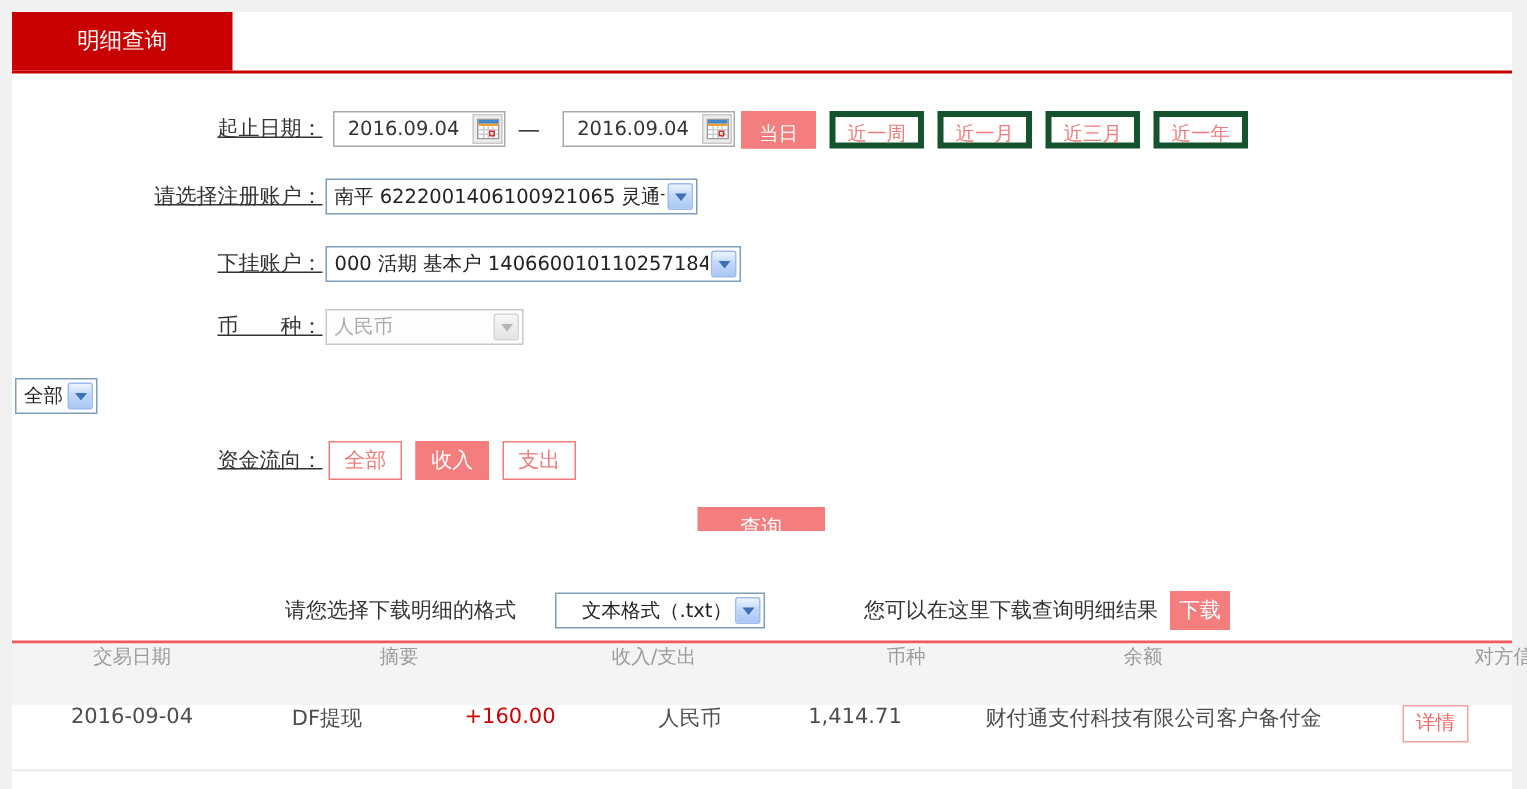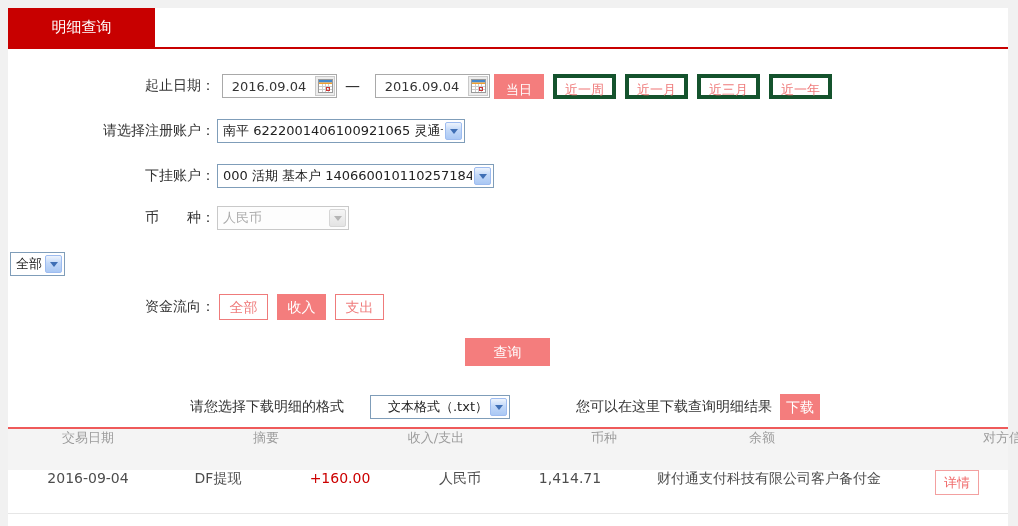--- a/index.html
+++ b/index.html
@@ -12,21 +12,21 @@
   .panel { position:absolute; left:8px; top:8px; width:1000px; height:518px; background:#ffffff; }
 
   .tab { position:absolute; left:0; top:0; width:147px; height:39px; background:#c80000;
          color:#fff; font-size:15px; display:flex; align-items:center; justify-content:center; cursor:pointer; }
   .tab-underline { position:absolute; left:0; top:39px; width:1000px; height:2px; background:#c80000; }
 
   .form-row { position:absolute; left:0; width:1000px; display:flex; align-items:center; }
   .r1{top:64px;height:28px} .r2{top:110px;height:26px} .r3{top:155px;height:26px}
   .r4{top:197px;height:26px} .r5{top:243px;height:26px} .r6{top:285px;height:28px}
 
-  .form-label { width:207px; text-align:right; font-size:14px; color:#333; flex:none; white-space:pre; }
+  .form-label { width:207px; text-align:right; font-size:14px; color:#333; flex:none; white-space:pre;text-decoration:underline; }
 
   .date-input { margin-left:7px; width:115px; height:24px; border:1px solid #a9a9a9; background:#fff;
                 display:flex; align-items:center; flex:none; cursor:text; }
   .date-text { flex:1; text-align:center; font-size:13px; color:#333; }
   .cal-btn { width:20px; height:20px; margin-right:1px; background:#ececec; border:1px solid #c9c9c9;
              display:flex; align-items:center; justify-content:center; flex:none; cursor:pointer; }
   .date-dash { margin:0 8px; font-size:15px; color:#333; }
 
   .quick-btns { display:flex; margin-left:4px; gap:9px; }
   .qbtn { height:25px; line-height:23px; padding:0 8px; font-size:13px; border:4px solid #14532d;
@@ -45,21 +45,21 @@
   .xp-select.disabled .sel-val { color:#ababab; }
   .xp-select.disabled .sel-arrow { border-color:#d6d6d6; background:linear-gradient(#f6f6f6,#e3e3e3); }
   .xp-select.disabled .chev { border-top-color:#b5b5b5; }
   .w-register{width:248px} .w-sub{width:277px} .w-currency{width:132px} .w-business{width:55px} .w-format{width:140px}
 
   .flow-btns { display:flex; margin-left:4px; gap:9px; }
   .fbtn { width:49px; height:26px; line-height:24px; text-align:center; font-size:14px;
           border:1px solid #ef7b7b; background:#fff; color:#ef7b7b; cursor:pointer; }
   .fbtn.active { background:#f47d7d; border-color:#f47d7d; color:#fff; }
 
-  .query-btn { position:absolute; left:457px; top:330px; width:85px; height:28px; background:#f47d7d;
+  .query-btn { position:absolute; left:457px; top:330px; width:85px; height:16px; background:#f47d7d;
                color:#fff; font-size:14px; text-align:center; line-height:28px; cursor:pointer; }
 
   .dl-row { position:absolute; left:0; top:386px; width:1000px; height:26px; display:flex; align-items:center; }
   .dl-label { margin-left:182px; font-size:14px; color:#333; }
   .dl-row .xp-select { margin-left:26px;text-align:right; }
   .dl-hint { margin-left:66px; font-size:14px; color:#333; }
   .dl-btn { margin-left:8px; width:40px; height:26px; background:#f47d7d; color:#fff; font-size:14px;
             text-align:center; line-height:26px; cursor:pointer; }
 
   .accent-line { position:absolute; left:0; top:419px; width:1000px; height:2px; background:#ef5a5a; }

